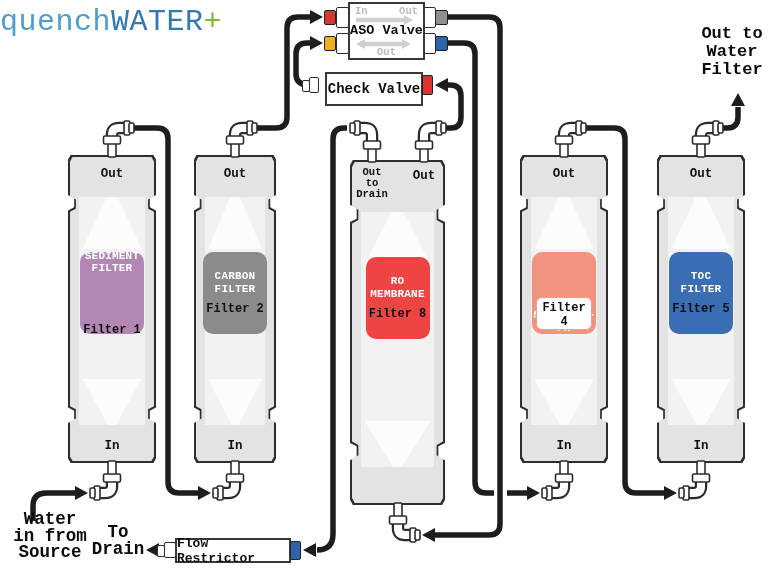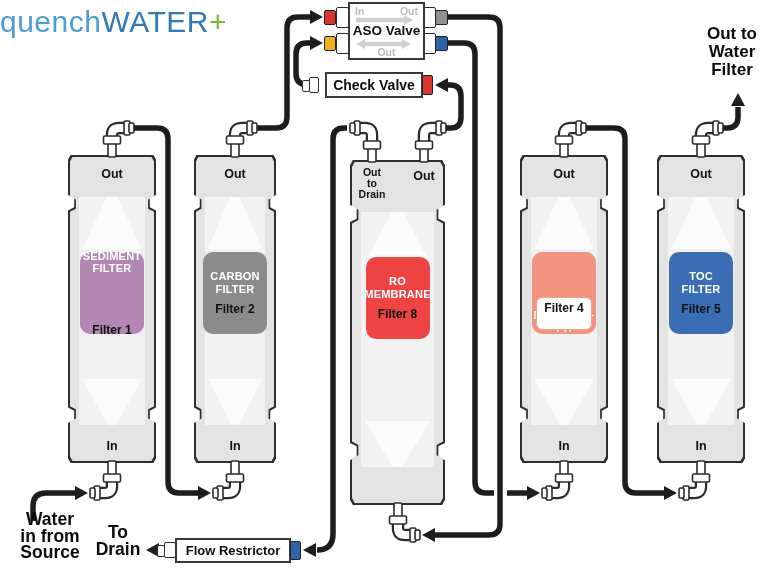--- a/index.html
+++ b/index.html
@@ -1,17 +1,17 @@
 <!DOCTYPE html>
 <html><head>
 <meta charset="utf-8">
 <style>
   html,body{margin:0;padding:0;background:#fff;}
   #canvas{position:relative;width:768px;height:572px;background:#ffffff;overflow:hidden;
-          font-family:Liberation Sans, sans-serif;}
+          font-family:Liberation Mono, monospace;}
   
   .logo{position:absolute;left:0px;top:5px;font-size:30px;font-weight:400;letter-spacing:.5px;
         white-space:nowrap;z-index:7;}
   .tagline{position:absolute;left:3px;top:49px;font-size:15.5px;font-weight:bold;line-height:19.5px;z-index:7;}
   
   .filt{position:absolute;z-index:1;
     --fp:polygon(0 1.5%,3% 0,97% 0,100% 1.5%,100% 13%,93% 14%,93% 17%,100% 18%,100% 82%,93% 83%,93% 86%,100% 87%,100% 98.5%,97% 100%,3% 100%,0 98.5%,0 87%,7% 86%,7% 83%,0 82%,0 18%,7% 17%,7% 14%,0 13%);}
   .shell{position:absolute;inset:0;background:#2e2e2e;clip-path:var(--fp);}
   .fbody{position:absolute;inset:2px;background:#e3e3e3;clip-path:var(--fp);}
   .f-inner{position:absolute;left:11px;right:11px;top:42px;bottom:38px;background:#f2f2f2;}
@@ -231,21 +231,21 @@
       <polygon points="52,35 52,45 61,40" fill="#d0d0d0"></polygon>
     </svg>
     <div class="aso-in">In</div>
     <div class="aso-out-t">Out</div>
     <div class="aso-title">ASO Valve</div>
     <div class="aso-out-b">Out</div>
   </div>
 
   <div class="wfit" style="left:302px;top:80px;width:8px;height:12px;"></div>
   <div class="wfit" style="left:309px;top:77px;width:10px;height:16px;"></div>
-  <div class="vbox" style="left:325px;top:72px;width:98px;height:26px;">
+  <div class="vbox" style="left:325px;top:72px;width:98px;height:34px;">
     <div class="vtitle" style="font-size:14px;">Check Valve</div>
   </div>
   <div class="cap" style="left: 422px; top: 75px; width: 11px; height: 20px; background: rgb(216, 54, 46);"></div>
 
   <div class="wfit" style="left:157px;top:545px;width:8px;height:12px;"></div>
   <div class="wfit" style="left:164px;top:542px;width:12px;height:16px;"></div>
   <div class="vbox" style="left:175px;top:538px;width:116px;height:25px;">
     <div class="vtitle" style="font-size:13px;">Flow Restrictor</div>
   </div>
   <div class="cap" style="left: 290px; top: 541px; width: 11px; height: 19px; background: rgb(47, 100, 168);"></div>

